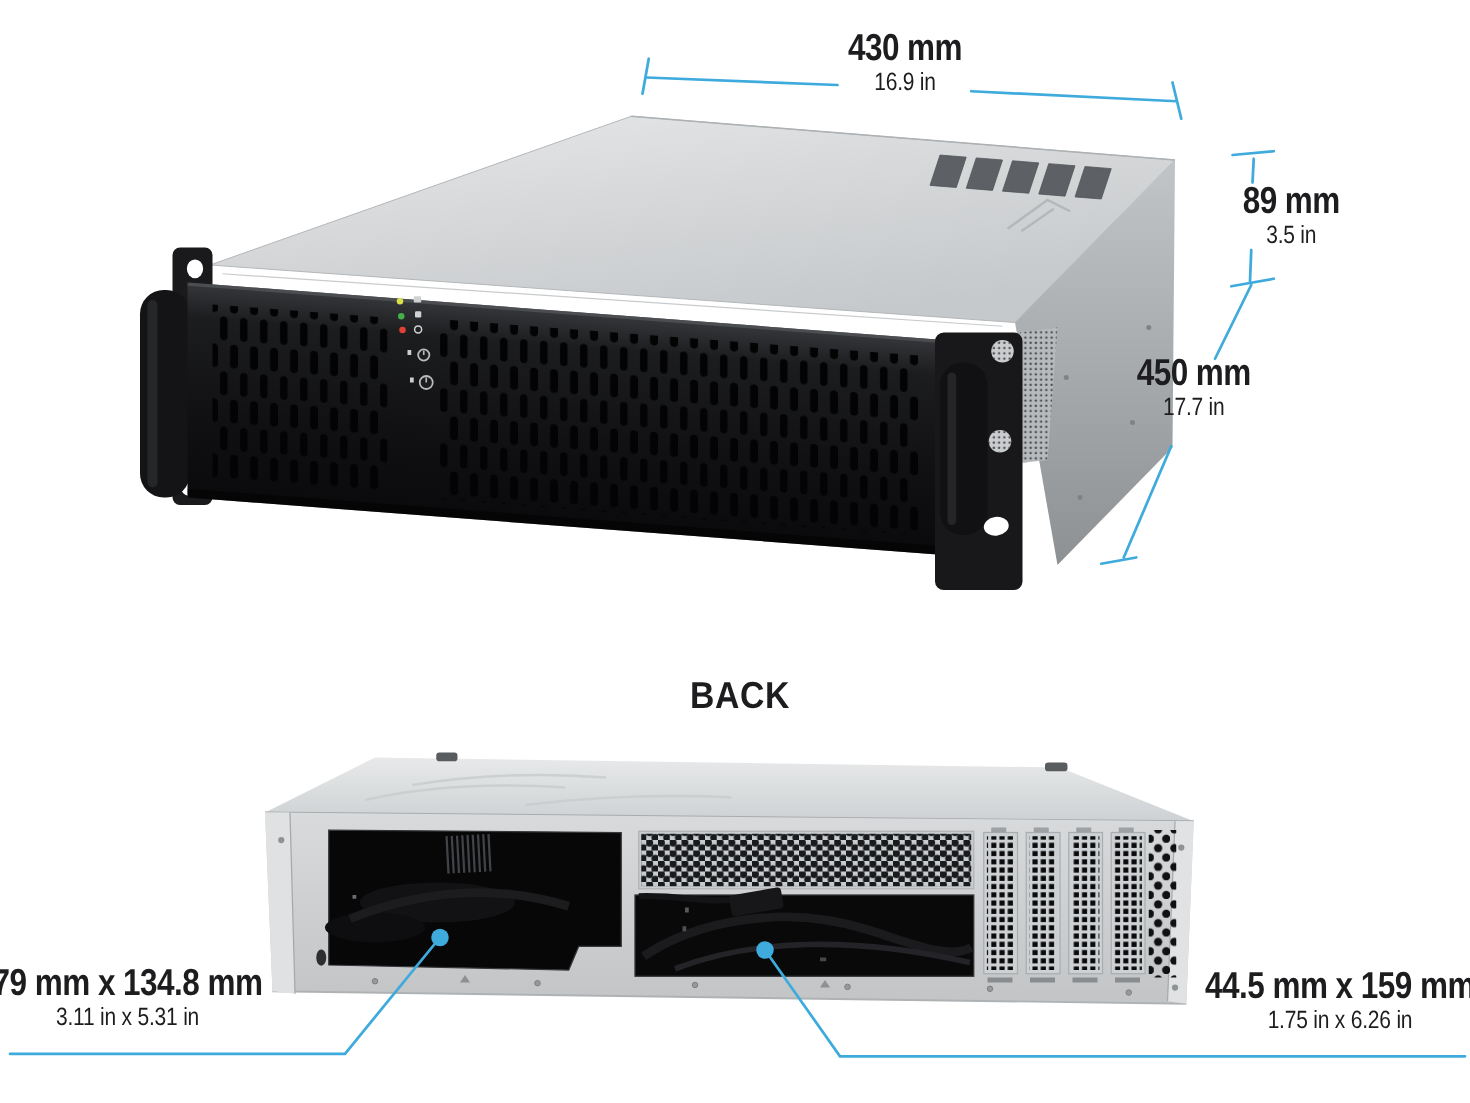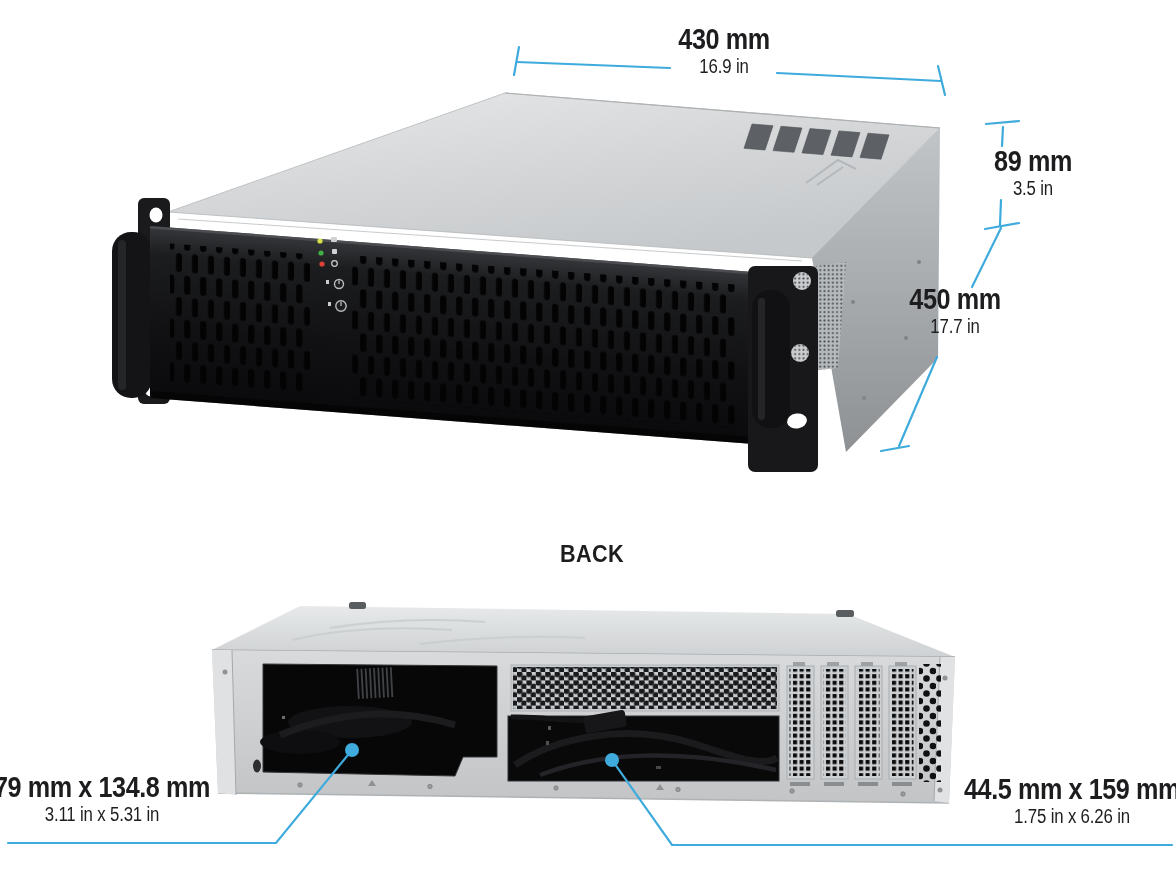--- a/index.html
+++ b/index.html
@@ -13,21 +13,21 @@
     font-family:"Liberation Sans", sans-serif;
     color:var(--text-color);
   }
   .scene{position:absolute;left:0;top:0;}
   .cyan{stroke:var(--accent-color);stroke-width:2.2;stroke-linecap:round;fill:none;}
   .cyan-dot{fill:var(--accent-color);stroke:none;}
   .dim{position:absolute;transform:translateX(-50%);text-align:center;white-space:nowrap;}
   .squeeze{transform:scaleX(.84);transform-origin:50% 0;}
   .dim .v{font-size:30px;font-weight:700;line-height:1.02;letter-spacing:-.5px;color:var(--text-color);}
   .dim .i{font-size:20px;font-weight:400;line-height:1.15;letter-spacing:-.2px;color:var(--text-color);}
-  .view-title{position:absolute;transform:translateX(-50%);font-size:24px;font-weight:700;letter-spacing:.5px;color:var(--text-color);}
+  .view-title{position:absolute;transform:translateX(-50%);font-size:30px;font-weight:700;letter-spacing:.5px;color:var(--text-color);}
   .view-title .squeeze{display:inline-block;transform:scaleX(.9);}
 </style>
 </head>
 <body>
 
 <svg class="scene" width="1176" height="882" viewBox="0 0 1176 882">
   <defs>
     <linearGradient id="gTop" x1="0" y1="0" x2="0.55" y2="1">
       <stop offset="0" stop-color="#e6e8e9"></stop>
         <stop offset="0.55" stop-color="#d4d6d8"></stop>

